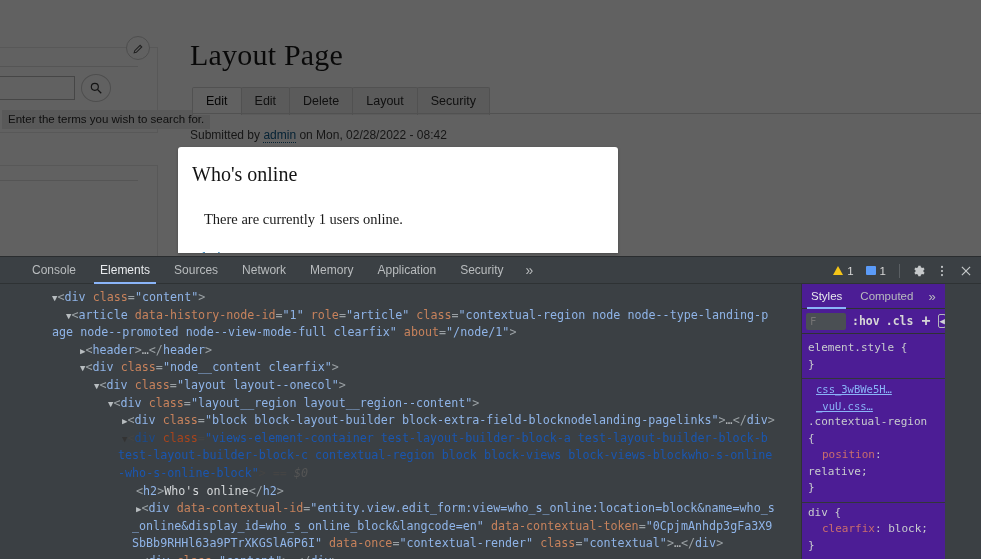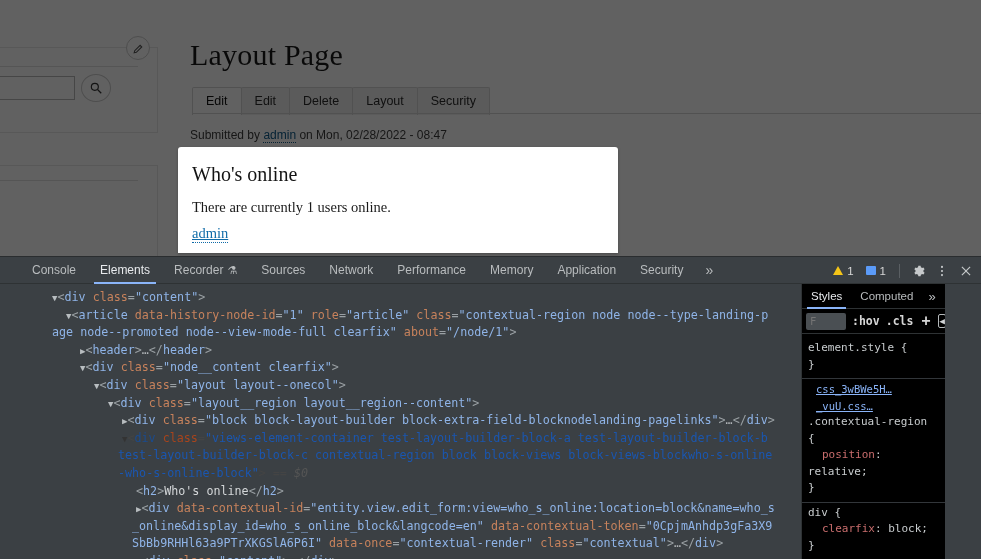--- a/index.html
+++ b/index.html
@@ -90,21 +90,21 @@
     border-radius: 3px 3px 0 0;
     box-shadow: 0 1px 3px rgba(0,0,0,0.25);
     overflow: hidden;
   }
   .inspect-card h2 {
     margin: 0; padding: 16px 0 0 14px;
     font-family: "Liberation Serif", serif;
     font-size: 20px; font-weight: 400; color: #141414;
   }
   .inspect-card .line {
-    margin: 0; padding: 13px 0 0 14px;
+    margin: 12px; padding: 13px 0 0 14px;
     font-family: "Liberation Serif", serif;
     font-size: 14.5px; color: #1a1a1a;
   }
   .inspect-card .user {
     display: inline-block; margin: 9px 0 0 14px;
     font-family: "Liberation Serif", serif;
     font-size: 14.5px; color: #0f6ba8;
     border-bottom: 1px dotted #0f6ba8;
   }
 
@@ -189,21 +189,21 @@
   .sel-text .attrn { color: #a8441c; }
   .sel-text .attrv { color: #1a56b0; }
   .sel-text .tw { color: #333; }
   .sel-text .sel0 { color: #555; font-style: italic; }
 
   .dom-lines { position: absolute; left: 0; top: 5px; width: 801px; z-index: 2; }
   .ln { height: 17.6px; padding-left: 0; }
 
   
   .styles-pane {
-    width: 144px; height: 276px; background: #000000;
+    width: 144px; height: 276px; background: #4c1d95;
     border-left: 1px solid #2e3234; position: relative; overflow: hidden;
   }
   .sp-tabs {
     height: 25px; display: flex; align-items: center;
     border-bottom: 1px solid #2e3234;
   }
   .sp-tab {
     font-family: "Liberation Sans", sans-serif; font-size: 11.5px;
     color: #b9bcbe; padding: 0 9px; height: 25px; line-height: 25px; position: relative;
   }
@@ -270,61 +270,58 @@
         </svg>
       </div>
 
       <div class="search-input-box"></div>
       <div class="search-btn">
         <svg width="14" height="14" viewBox="0 0 24 24" fill="none" stroke="#333" stroke-width="2">
           <circle cx="10" cy="10" r="6"></circle>
             <line x1="15" y1="15" x2="21" y2="21"></line>
         </svg>
       </div>
+      <div class="search-tip">Enter the terms you wish to search for.</div>
 
       <div class="side-block side-block-2"></div>
       <div class="rule rule-2"></div>
 
       <div class="page-title">Layout Page</div>
 
       <div class="tabs">
         <div class="tab active">Edit</div>
         <div class="tab">Edit</div>
         <div class="tab">Delete</div>
         <div class="tab">Layout</div>
         <div class="tab">Security</div>
       </div>
       <div class="tabs-underline"></div>
 
       <div class="submitted">
-        <span>Submitted by </span><a href="#">admin</a><span> on Mon, 02/28/2022 - 08:47</span>
+        <span>Submitted by </span><a href="#">admin</a><span> on Mon, 02/28/2022 - 08:42</span>
       </div>
     </div>
 
     <div class="page-dim"></div>
 
     <div class="inspect-card">
       <h2>Who's online</h2>
       <p class="line">There are currently 1 users online.</p>
       <a href="#" class="user">admin</a>
     </div>
   </div>
 
   <div class="devtools">
 
     <div class="dt-toolbar">
       <div class="dt-tabs">
         <div class="dt-tab" style="margin-left:-12px">Console</div>
         <div class="dt-tab active">Elements</div>
-        <div class="dt-tab">
-          <span>Recorder</span><span class="flask">⚗</span>
-        </div>
         <div class="dt-tab">Sources</div>
         <div class="dt-tab">Network</div>
-        <div class="dt-tab">Performance</div>
         <div class="dt-tab">Memory</div>
         <div class="dt-tab">Application</div>
         <div class="dt-tab">Security</div>
         <div class="dt-more">»</div>
       </div>
 
       <div class="dt-right">
         <div class="badge">
           <span class="warn-tri"></span>
           <span>1</span>

